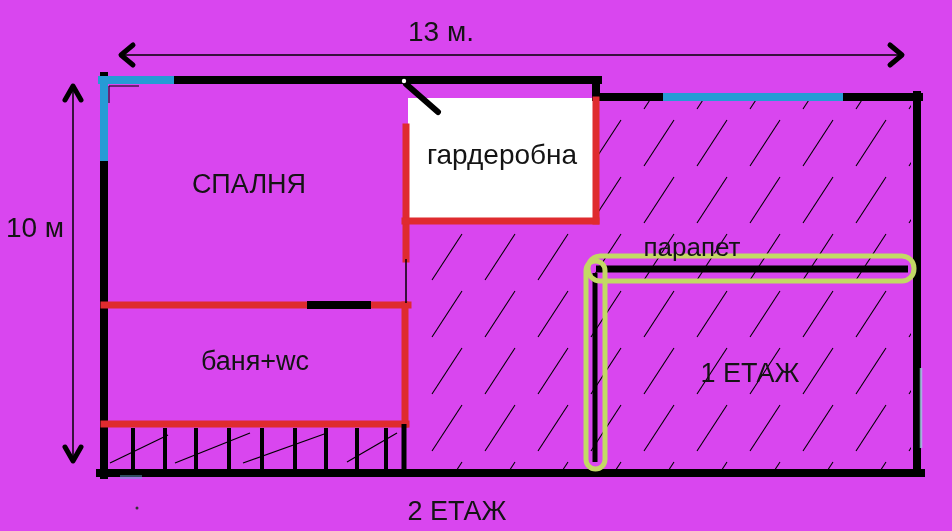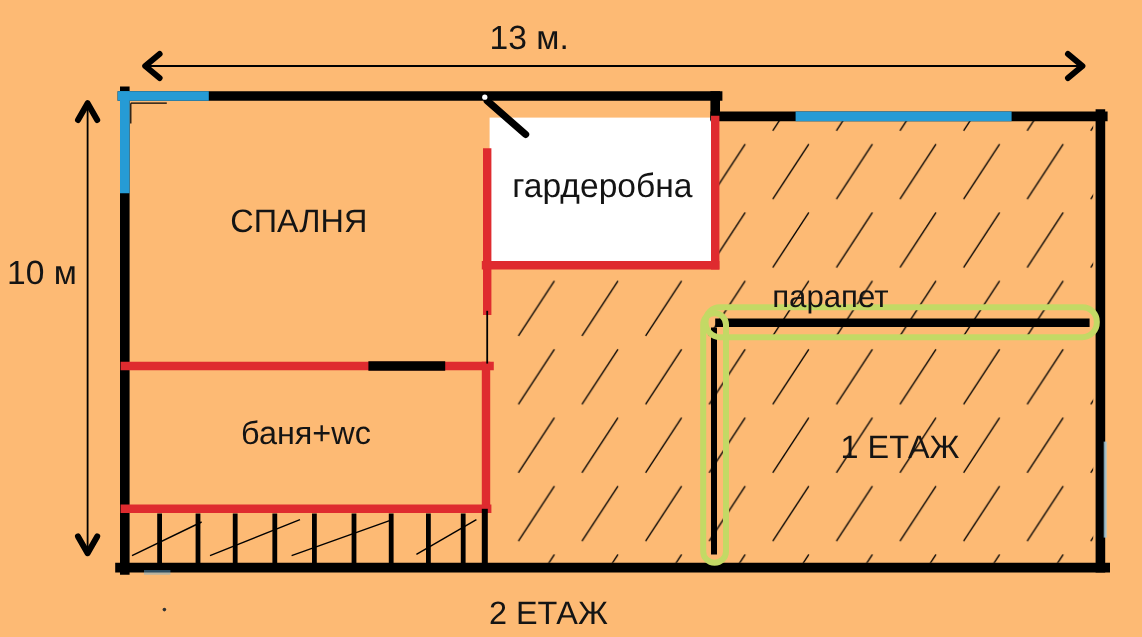--- a/index.html
+++ b/index.html
@@ -8,21 +8,21 @@
     background: #ffffff;
     width: 952px;
     height: 531px;
     overflow: hidden;
     font-family: "Liberation Sans", sans-serif;
   }
   #stage {
     position: relative;
     width: 952px;
     height: 531px;
-    background: #fdba74;
+    background: #d946ef;
   }
   svg { display: block; }
   text {
     font-family: "Liberation Sans", "DejaVu Sans", sans-serif;
   }
 </style>
 </head>
 <body>
 
 <div id="stage">

